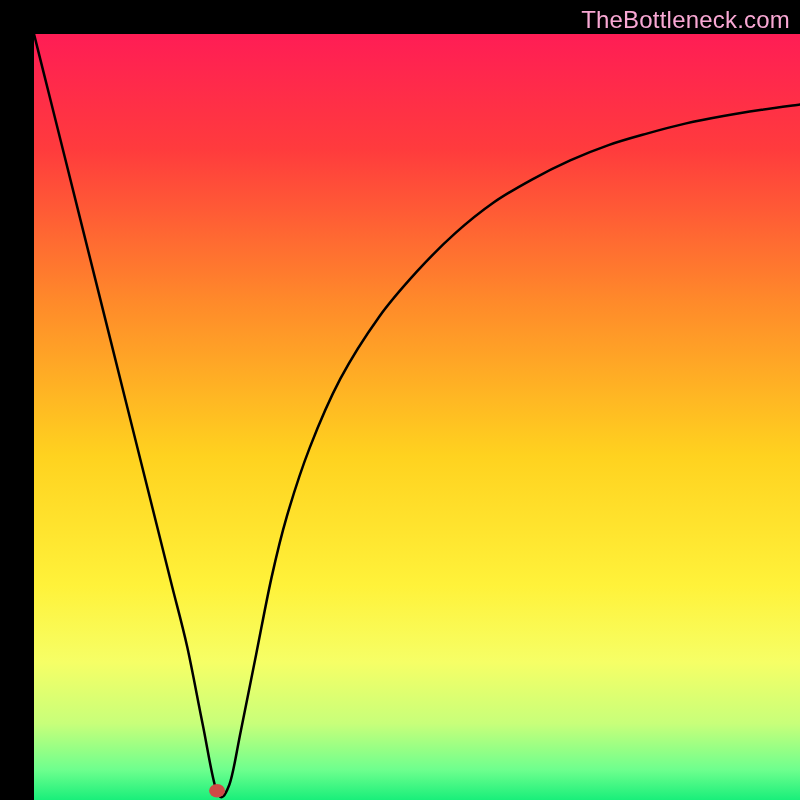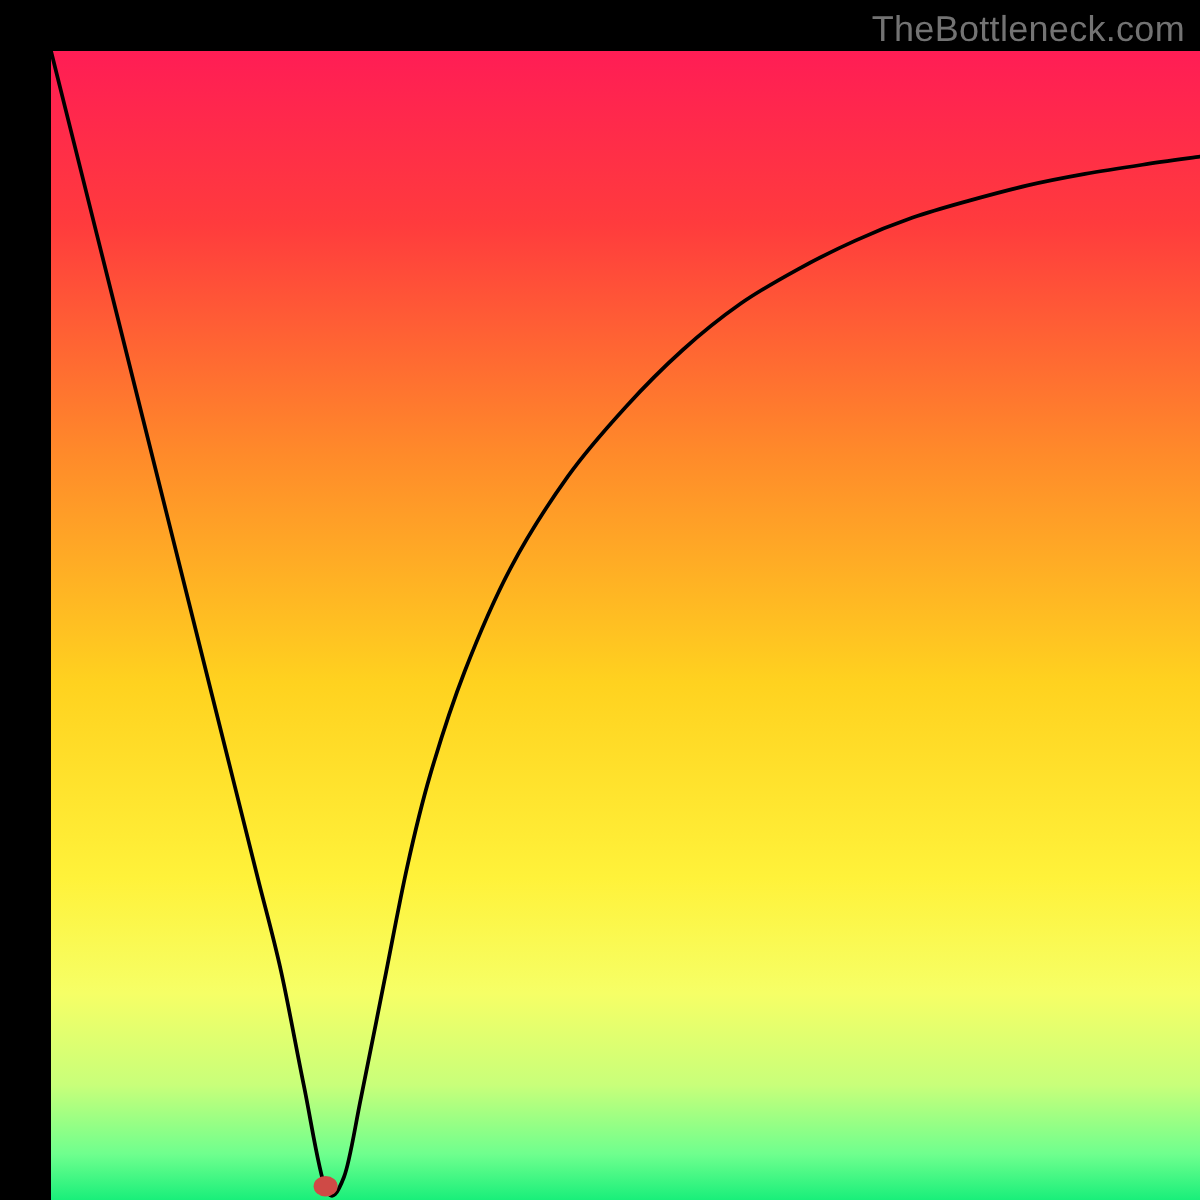--- a/index.html
+++ b/index.html
@@ -17,21 +17,21 @@
 
   .plot {
     position: absolute;
     inset: 0;
   }
 
   .watermark {
     position: absolute;
     top: 6px;
     right: 10px;
-    color: #737373;
+    color: #f9a8d4;
     font-size: 24px;
     font-weight: 500;
     letter-spacing: 0.2px;
     font-family: Arial, Helvetica, sans-serif;
   }
 
   svg { display: block; }
 </style>
 </head>
 <body>

